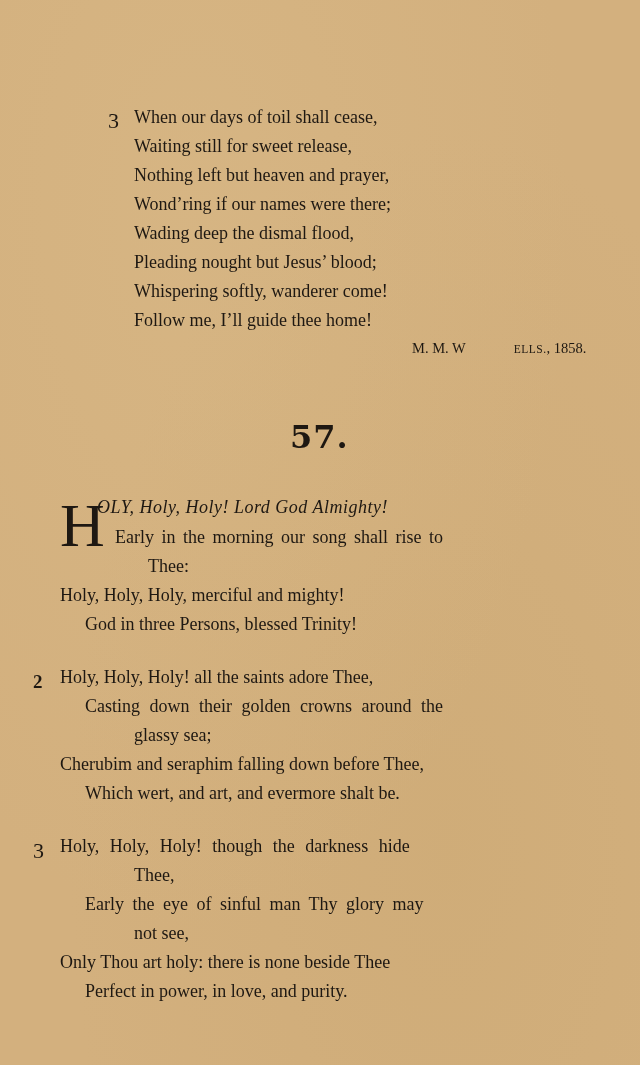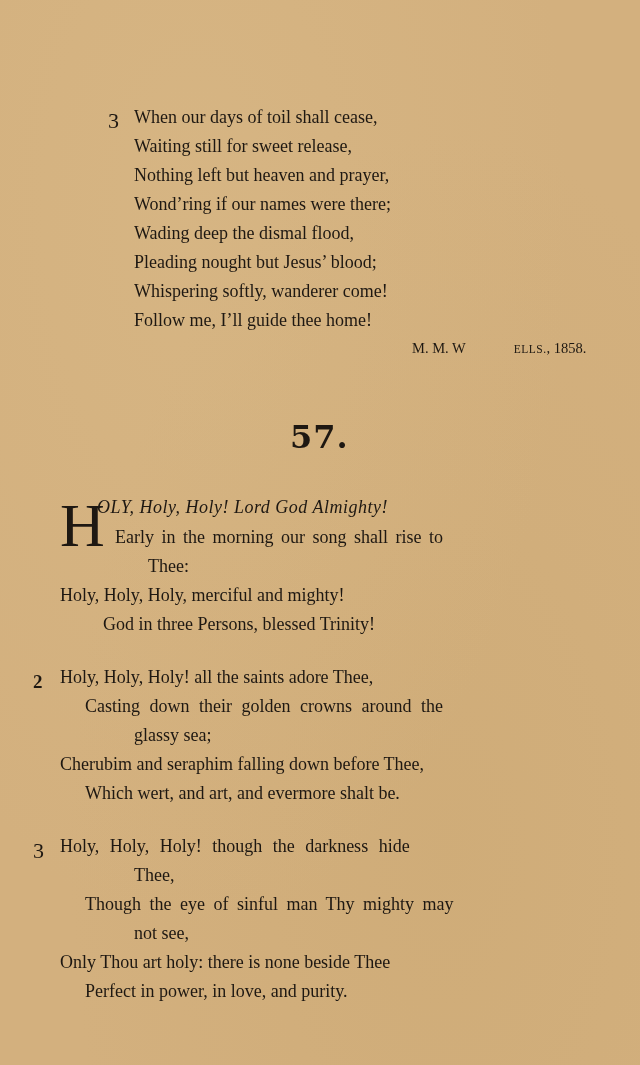--- a/index.html
+++ b/index.html
@@ -119,35 +119,35 @@
   </div>
 
   <div class="hymn-number">57.</div>
 
   <div>
     <span class="dropcap">H</span>
     <div class="verse-line firstline-caps" style="left:97px; top:498px;">OLY, Holy, Holy!  Lord God Almighty!</div>
     <div class="verse-line" style="left:115px; top:528px; width:493px; word-spacing:3px;">Early in the morning our song shall rise to</div>
     <div class="verse-line" style="left:148px; top:557px;">Thee:</div>
     <div class="verse-line" style="left:60px; top:586px;">Holy, Holy, Holy, merciful and mighty!</div>
-    <div class="verse-line" style="left:85px; top:615px;margin-left:18px;">God in three Persons, blessed Trinity!</div>
+    <div class="verse-line" style="left:85px; top:615px;">God in three Persons, blessed Trinity!</div>
   </div>
 
   <div>
     <span class="verse-num small" style="left:33px; top:672px;">2</span>
     <div class="verse-line" style="left:60px; top:668px;">Holy, Holy, Holy!  all the saints adore Thee,</div>
     <div class="verse-line" style="left:85px; top:697px; word-spacing:5px;">Casting down their golden crowns around the</div>
     <div class="verse-line" style="left:134px; top:726px;">glassy sea;</div>
     <div class="verse-line" style="left:60px; top:755px;">Cherubim and seraphim falling down before Thee,</div>
     <div class="verse-line" style="left:85px; top:784px;">Which wert, and art, and evermore shalt be.</div>
   </div>
 
   <div>
     <span class="verse-num" style="left:33px; top:840px;">3</span>
     <div class="verse-line" style="left:60px; top:837px; word-spacing:6px;">Holy, Holy, Holy!  though the darkness hide</div>
     <div class="verse-line" style="left:134px; top:866px;">Thee,</div>
-    <div class="verse-line" style="left:85px; top:895px; word-spacing:4px;">Though the eye of sinful man Thy mighty may</div>
+    <div class="verse-line" style="left:85px; top:895px; word-spacing:4px;">Early the eye of sinful man Thy glory may</div>
     <div class="verse-line" style="left:134px; top:924px;">not see,</div>
     <div class="verse-line" style="left:60px; top:953px;">Only Thou art holy:  there is none beside Thee</div>
     <div class="verse-line" style="left:85px; top:982px;">Perfect in power, in love, and purity.</div>
   </div>
 
 </div>
 
 </body></html>

